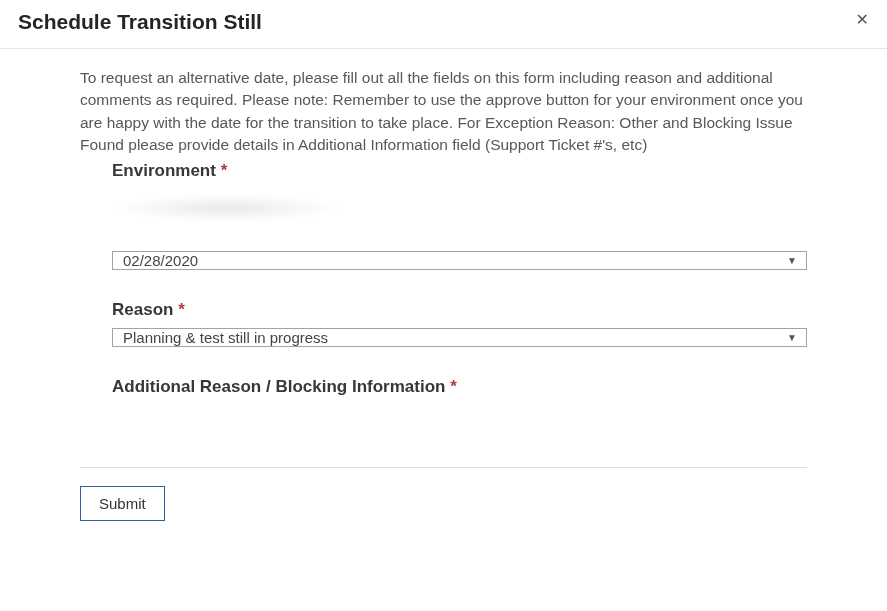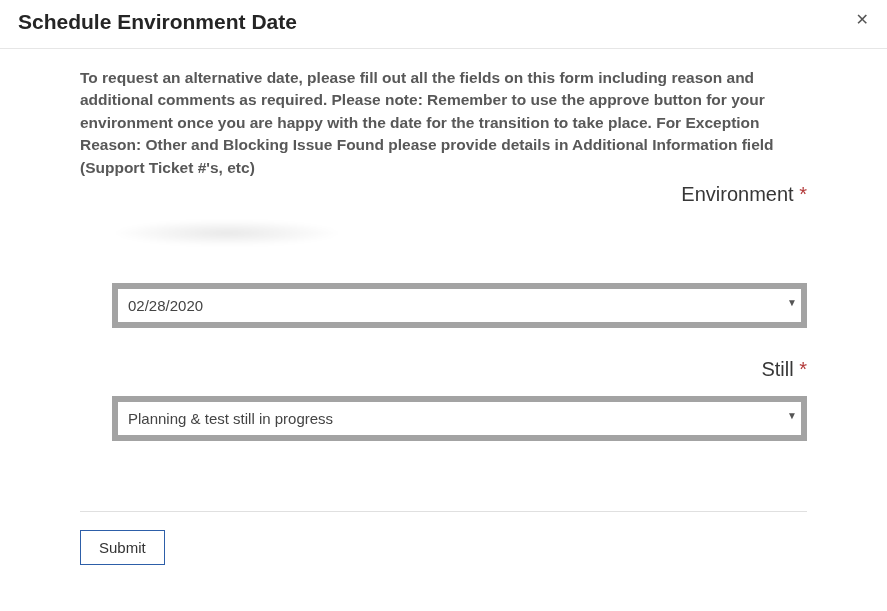--- a/index.html
+++ b/index.html
@@ -30,43 +30,40 @@
       line-height: 1;
       padding-top: 2px;
     }
     .content {
       padding: 18px 80px 0 80px;
     }
     .intro {
       font-size: 15.5px;
       line-height: 1.45;
       color: #585858;
-      font-weight: bold;
     }
     .field-block { margin-top: 4px; }
     .field-block.indent { padding-left: 32px; margin-top: 4px; }
     .field-block.space { margin-top: 30px; }
     .label {
-      font-size: 20px;
-      font-weight: 400;
+      font-size: 17px;
+      font-weight: 700;
       color: #373737;
       margin-bottom: 8px;
-      text-align: right;
     }
     .req { color: #b33a3a; }
     .select, .textinput {
       width: 100%;
       font-size: 15px;
-      padding: 8px 10px;
-      border: 6px solid #a3a3a3;
+      padding: 0 10px;
+      border: 1px solid #a3a3a3;
       background: #fff;
       color: #444;
       font-family: inherit;
       position: relative;
-      margin-top: 7px;
     }
     .select { appearance: none; -webkit-appearance:none; }
     .select-wrap { position: relative; }
     .select-caret {
       position: absolute;
       right: 10px;
       top: 50%;
       transform: translateY(-50%);
       font-size: 10px;
       color: #555;
@@ -93,21 +90,21 @@
       font-size: 15px;
       padding: 8px 18px;
       cursor: pointer;
       font-family: inherit;
     }
   </style>
 </head>
 <body>
 
 <div class="modal-header">
-  <div class="modal-title">Schedule Environment Date</div>
+  <div class="modal-title">Schedule Transition Still</div>
   <div class="close-x">✕</div>
 </div>
 
 <div class="content">
   <p class="intro">To request an alternative date, please fill out all the fields on this form including reason and additional comments as required. Please note: Remember to use the approve button for your environment once you are happy with the date for the transition to take place. For Exception Reason: Other and Blocking Issue Found please provide details in Additional Information field (Support Ticket #'s, etc)</p>
 
   <div class="field-block indent">
     <div class="label">
       <span>Environment</span> <span class="req">*</span>
     </div>
@@ -118,31 +115,34 @@
     <div class="select-wrap">
       <select class="select">
         <option>02/28/2020</option>
       </select>
       <span class="select-caret">▼</span>
     </div>
   </div>
 
   <div class="field-block indent space">
     <div class="label">
-      <span>Still</span> <span class="req">*</span>
+      <span>Reason</span> <span class="req">*</span>
     </div>
     <div class="select-wrap">
       <select class="select">
         <option>Planning &amp; test still in progress</option>
       </select>
       <span class="select-caret">▼</span>
     </div>
   </div>
 
   <div class="field-block indent space">
+    <div class="label">
+      <span>Additional Reason / Blocking Information</span> <span class="req">*</span>
+    </div>
   </div>
 </div>
 
 <div class="divider"></div>
 
 <div class="footer">
   <button class="submit-btn">Submit</button>
 </div>
 
 </body></html>

